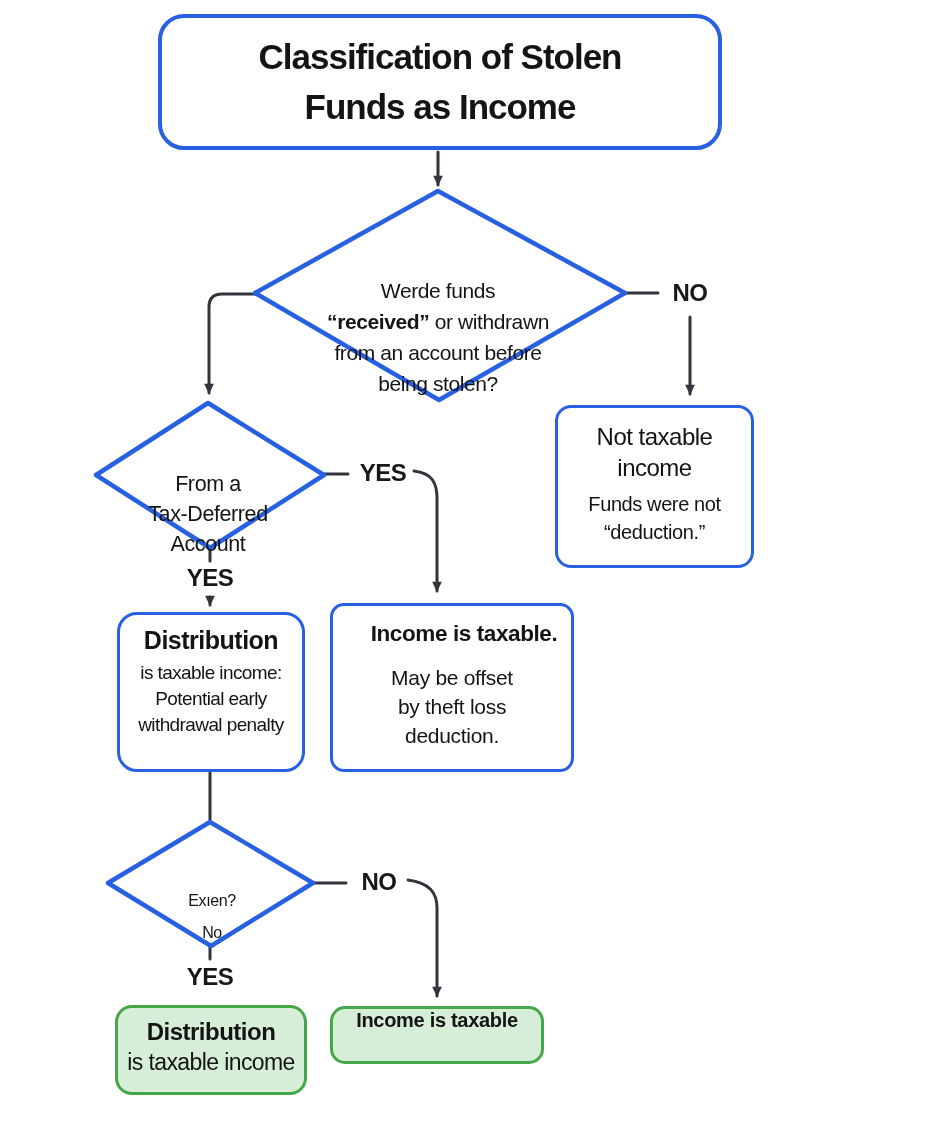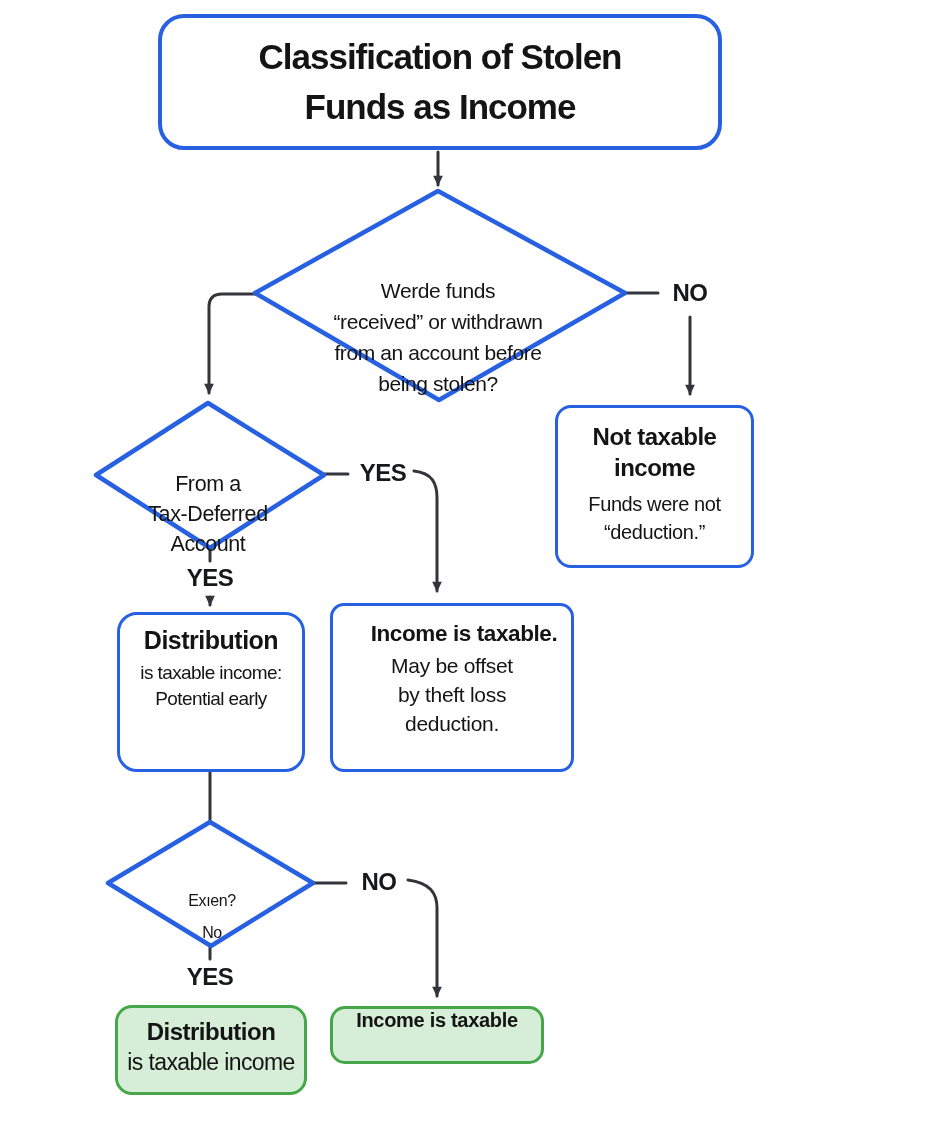--- a/index.html
+++ b/index.html
@@ -26,44 +26,44 @@
     box-sizing:border-box;text-align:center;border-radius:16px;
   }
   .box-final{background:var(--green-fill);border-color:var(--green);}
 
   .title-box{
     left:158px;top:14px;width:564px;height:136px;border-radius:26px;border-width:4px;
     display:flex;flex-direction:column;justify-content:center;
     font-size:35px;font-weight:800;line-height:1.42;letter-spacing:-1px;
   }
   .nt-box{left:555px;top:405px;width:199px;height:163px;padding-top:13px;}
-  .nt-box .hd{font-size:24px;font-weight:700;line-height:31px;letter-spacing:-0.5px;text-align:center;}
+  .nt-box .hd{font-size:24px;font-weight:400;line-height:31px;letter-spacing:-0.5px;text-align:center;}
   .nt-box .bd{font-size:20px;line-height:28px;margin-top:7px;letter-spacing:-0.4px;}
 
   .dist-box{left:117px;top:612px;width:188px;height:160px;border-radius:20px;padding-top:11px;}
   .dist-box .hd{font-size:25px;font-weight:800;letter-spacing:-0.5px;}
   .dist-box .bd{font-size:19px;line-height:26px;margin-top:5px;letter-spacing:-0.6px;}
 
   .inc-box{left:330px;top:603px;width:244px;height:169px;border-radius:14px;padding-top:15px;}
   .inc-box .hd{font-size:22.5px;font-weight:800;letter-spacing:-0.4px;padding-left:24px;}
-  .inc-box .bd{font-size:21px;line-height:29px;margin-top:4px;letter-spacing:-0.3px;}
+  .inc-box .bd{font-size:21px;line-height:29px;margin-top:16px;letter-spacing:-0.3px;}
 
   .gdist-box{left:115px;top:1005px;width:192px;height:90px;border-radius:17px;padding-top:10px;}
   .gdist-box .hd{font-size:24px;font-weight:800;letter-spacing:-0.5px;}
   .gdist-box .bd{font-size:23px;margin-top:3px;letter-spacing:-0.6px;}
 
   .ginc-box{left:330px;top:1006px;width:214px;height:58px;border-radius:15px;
     display:flex;align-items:flex-start;justify-content:center;
     font-size:20px;font-weight:800;letter-spacing:-0.3px;}
 
   .dtext{position:absolute;text-align:center;letter-spacing:-0.4px;margin-top:28px;}
   .dtext-received{left:268px;top:247px;width:340px;font-size:21px;line-height:31px;}
   .dtext-taxdef{left:109px;top:441px;width:198px;font-size:21.5px;line-height:30px;}
   .dtext-extent{left:132px;top:857px;width:160px;font-size:16px;line-height:32px;}
-  .b{font-weight:400;text-align:center;}
+  .b{font-weight:700;text-align:center;}
 
   .edge-label{position:absolute;font-size:24px;font-weight:800;letter-spacing:-0.5px;
     text-align:center;color:#17181c;}
   .lbl-no1{left:660px;top:279px;width:60px;}
   .lbl-yes1{left:350px;top:459px;width:66px;}
   .lbl-yes2{left:177px;top:564px;width:66px;}
   .lbl-no2{left:348px;top:868px;width:62px;}
   .lbl-yes3{left:177px;top:963px;width:66px;}
 
   .line{display:block;}
@@ -130,20 +130,21 @@
   </div>
 
   <div class="edge-label lbl-yes1">YES</div>
   <div class="edge-label lbl-yes2">YES</div>
 
   <div class="box dist-box">
     <div class="hd">Distribution</div>
     <div class="bd">
       <span class="line">is taxable income:</span>
       <span class="line">Potential early</span>
+      <span class="line">withdrawal penalty</span>
     </div>
   </div>
 
   <div class="box inc-box">
     <div class="hd">Income is taxable.</div>
     <div class="bd">
       <span class="line">May be offset</span>
       <span class="line">by theft loss</span>
       <span class="line">deduction.</span>
     </div>

